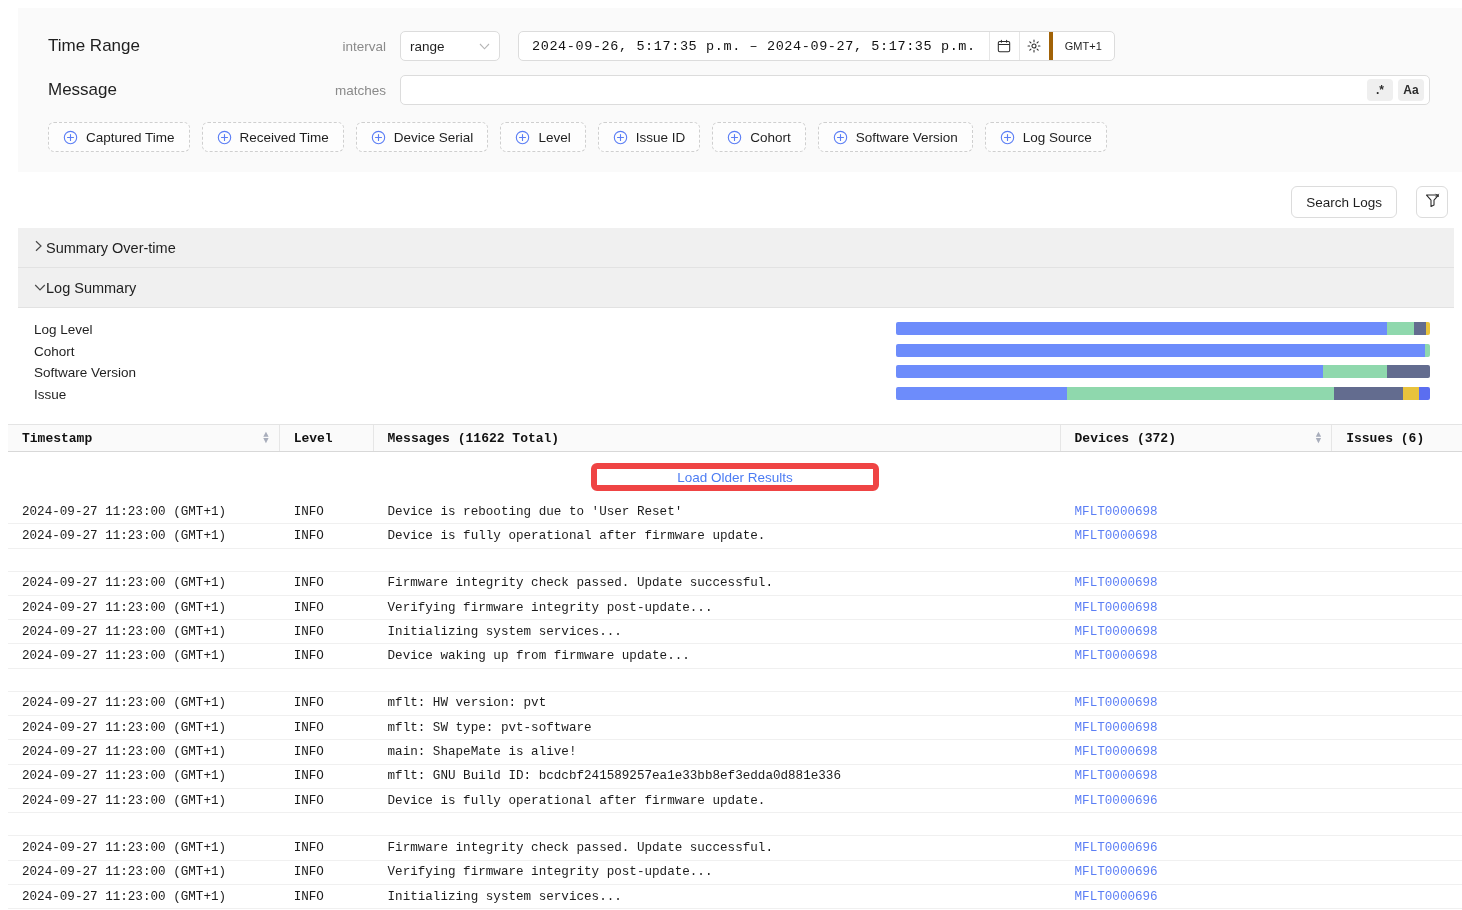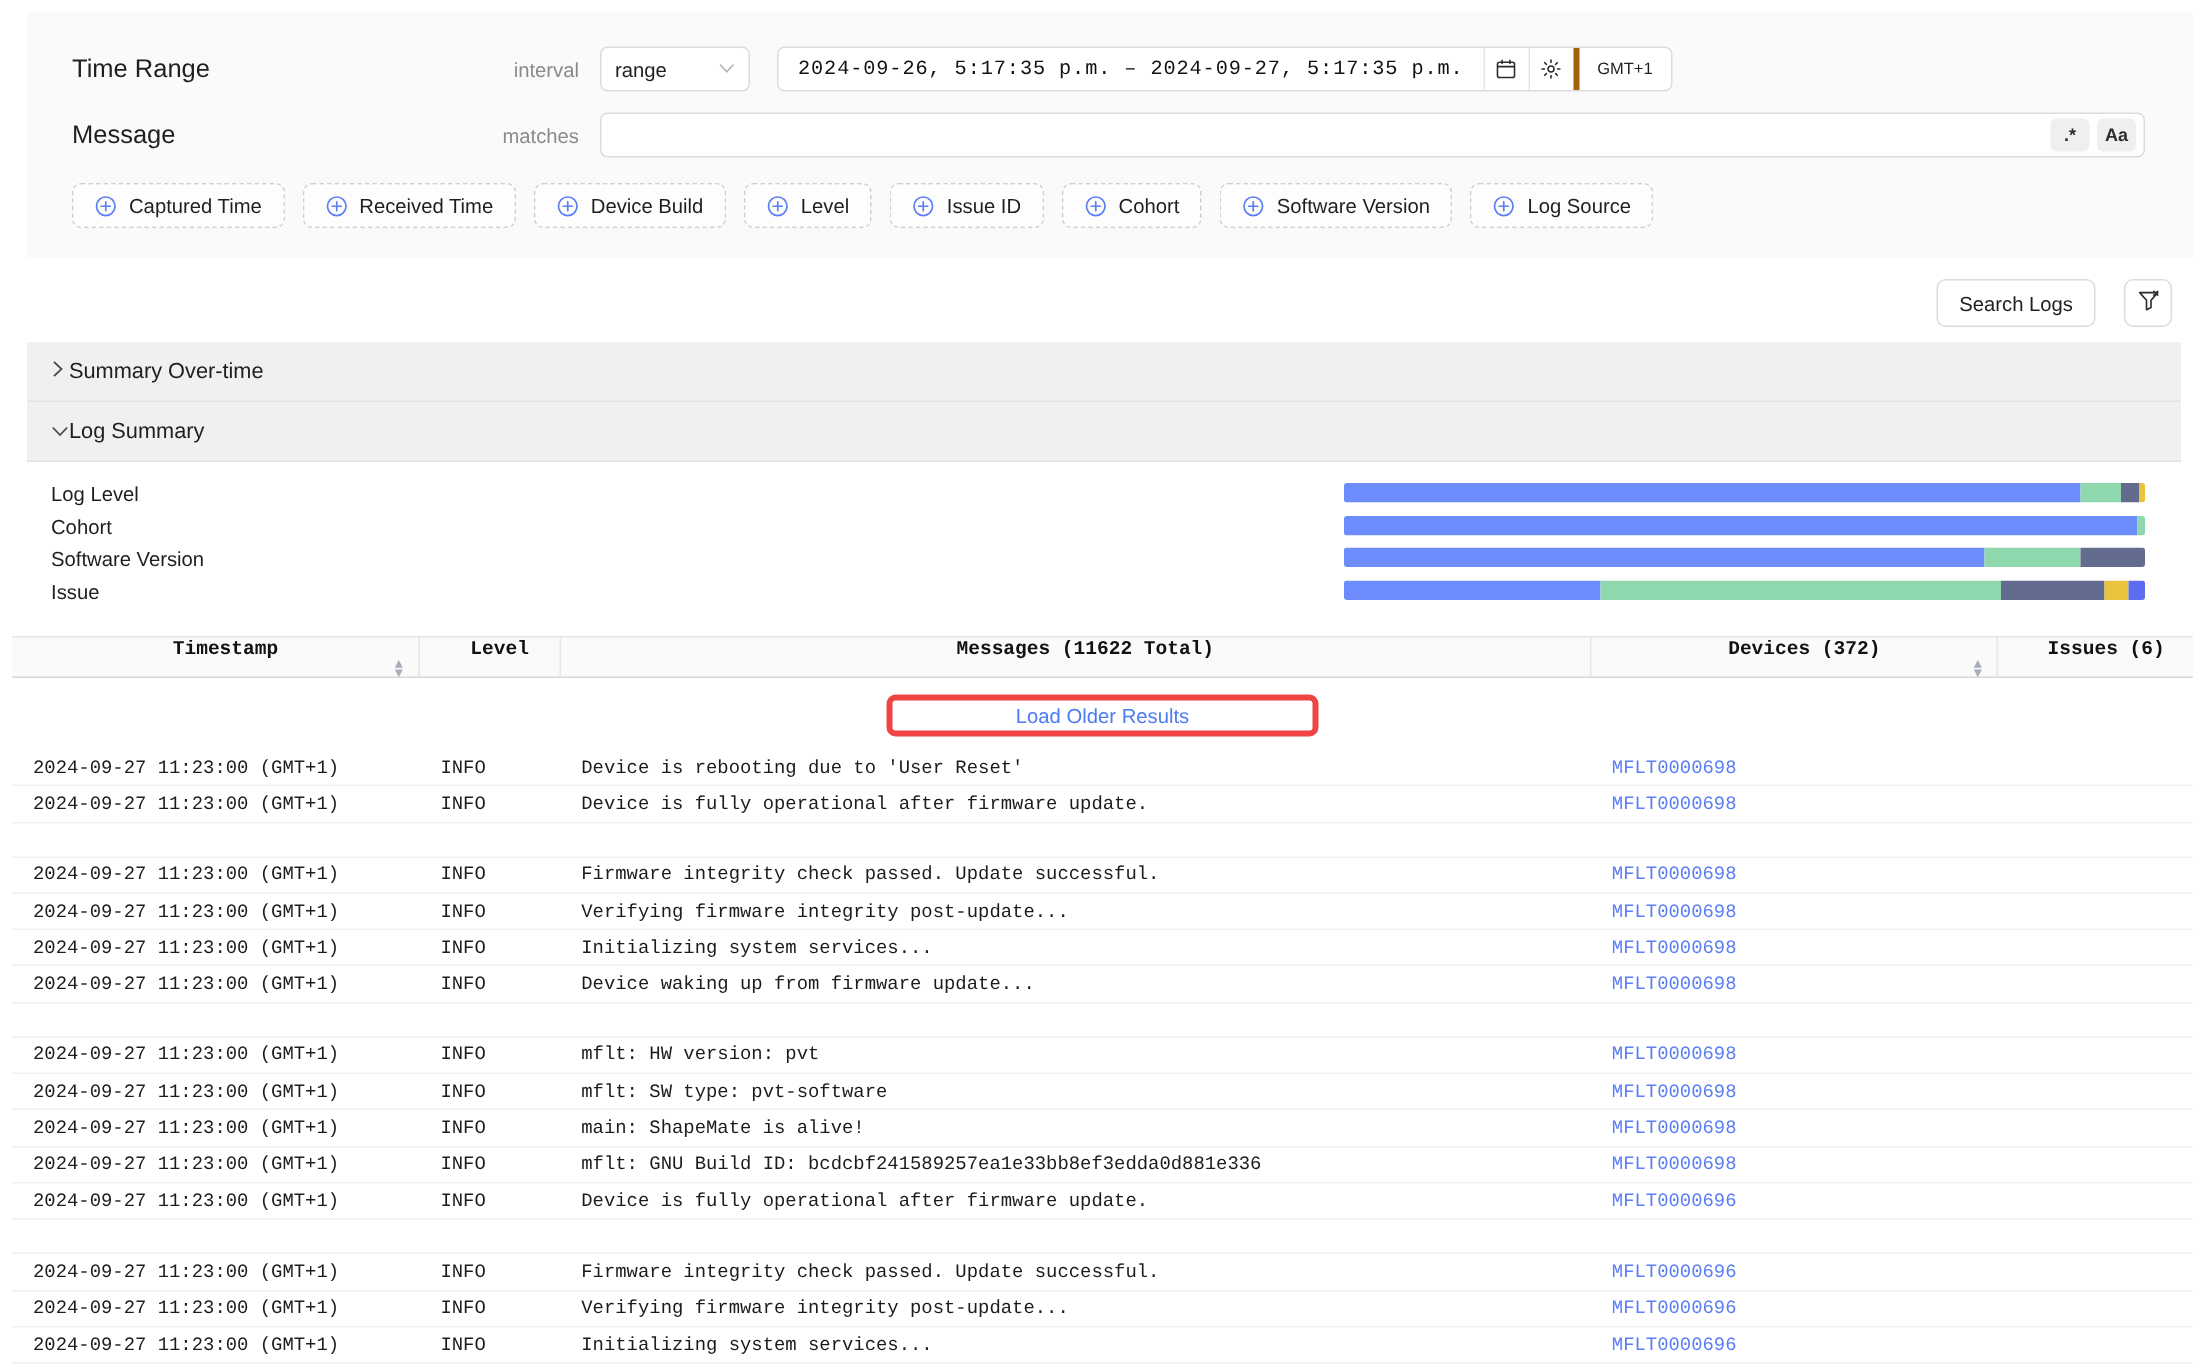--- a/index.html
+++ b/index.html
@@ -96,34 +96,34 @@
   .bar-track { flex: 1; height: 13px; display: flex; border-radius: 2px; overflow: hidden; margin-right: 14px; }
   .seg { height: 100%; }
 
   
   .log-table { position: absolute; left: 8px; top: 424px; right: 0px; bottom: 0; }
   .thead {
     display: flex; height: 28px; align-items: center;
     border-top: 1px solid #e4e4e4; border-bottom: 1px solid #d8d8d8; background: #fafafa;
     font-family: "Liberation Mono", monospace; font-size: 13px; font-weight: bold; color: #111;
   }
-  .th { display: flex; align-items: center; height: 100%; padding-left: 14px; border-right: 1px solid #e6e6e6; flex-direction: column; }
+  .th { display: flex; align-items: center; height: 100%; padding-left: 14px; border-right: 1px solid #e6e6e6; }
   .th.last { border-right: none; }
   .th-sort { margin-left: auto; margin-right: 10px; display: flex; flex-direction: column; line-height: 6px; color: #a8adbb; cursor: pointer; }
   .th-sort span { font-size: 9px; }
 
   .col-ts { width: 272px; }
   .col-lv { width: 94px; }
   .col-ms { width: 688px; }
   .col-dv { width: 272px; }
   .col-is { width: 130px; }
 
   .loadrow { display: flex; justify-content: center; padding: 11px 0 9px 0; background: #ffffff; }
   .load-btn {
-    width: 288px; height: 28px; border: 4px solid #ef4444; border-radius: 6px;
+    width: 288px; height: 28px; border: 6px solid #ef4444; border-radius: 6px;
     background: #ffffff; color: #4c7cf3; font-size: 13.5px;
     display: flex; align-items: center; justify-content: center; cursor: pointer;
   }
 
   .trow {
     display: flex; min-height: 24.3px; align-items: center;
     border-bottom: 1px solid #f0f0f0;
     font-family: "Liberation Mono", monospace; font-size: 12.6px; color: #1c1c1c;
   }
   .trow.gap { min-height: 23px; border-bottom: 1px solid #f0f0f0; }
@@ -192,21 +192,21 @@
               <circle cx="8" cy="8" r="6.6" stroke="#5b7ef5" stroke-width="1.2"></circle>
               <path d="M8 4.8v6.4M4.8 8h6.4" stroke="#5b7ef5" stroke-width="1.2" stroke-linecap="round"></path>
             </svg></span>
         <span>Received Time</span>
       </div>
       <div class="chip">
         <span class="plus-icon"><svg width="15" height="15" viewBox="0 0 16 16" fill="none">
               <circle cx="8" cy="8" r="6.6" stroke="#5b7ef5" stroke-width="1.2"></circle>
               <path d="M8 4.8v6.4M4.8 8h6.4" stroke="#5b7ef5" stroke-width="1.2" stroke-linecap="round"></path>
             </svg></span>
-        <span>Device Build</span>
+        <span>Device Serial</span>
       </div>
       <div class="chip">
         <span class="plus-icon"><svg width="15" height="15" viewBox="0 0 16 16" fill="none">
               <circle cx="8" cy="8" r="6.6" stroke="#5b7ef5" stroke-width="1.2"></circle>
               <path d="M8 4.8v6.4M4.8 8h6.4" stroke="#5b7ef5" stroke-width="1.2" stroke-linecap="round"></path>
             </svg></span>
         <span>Level</span>
       </div>
       <div class="chip">
         <span class="plus-icon"><svg width="15" height="15" viewBox="0 0 16 16" fill="none">

